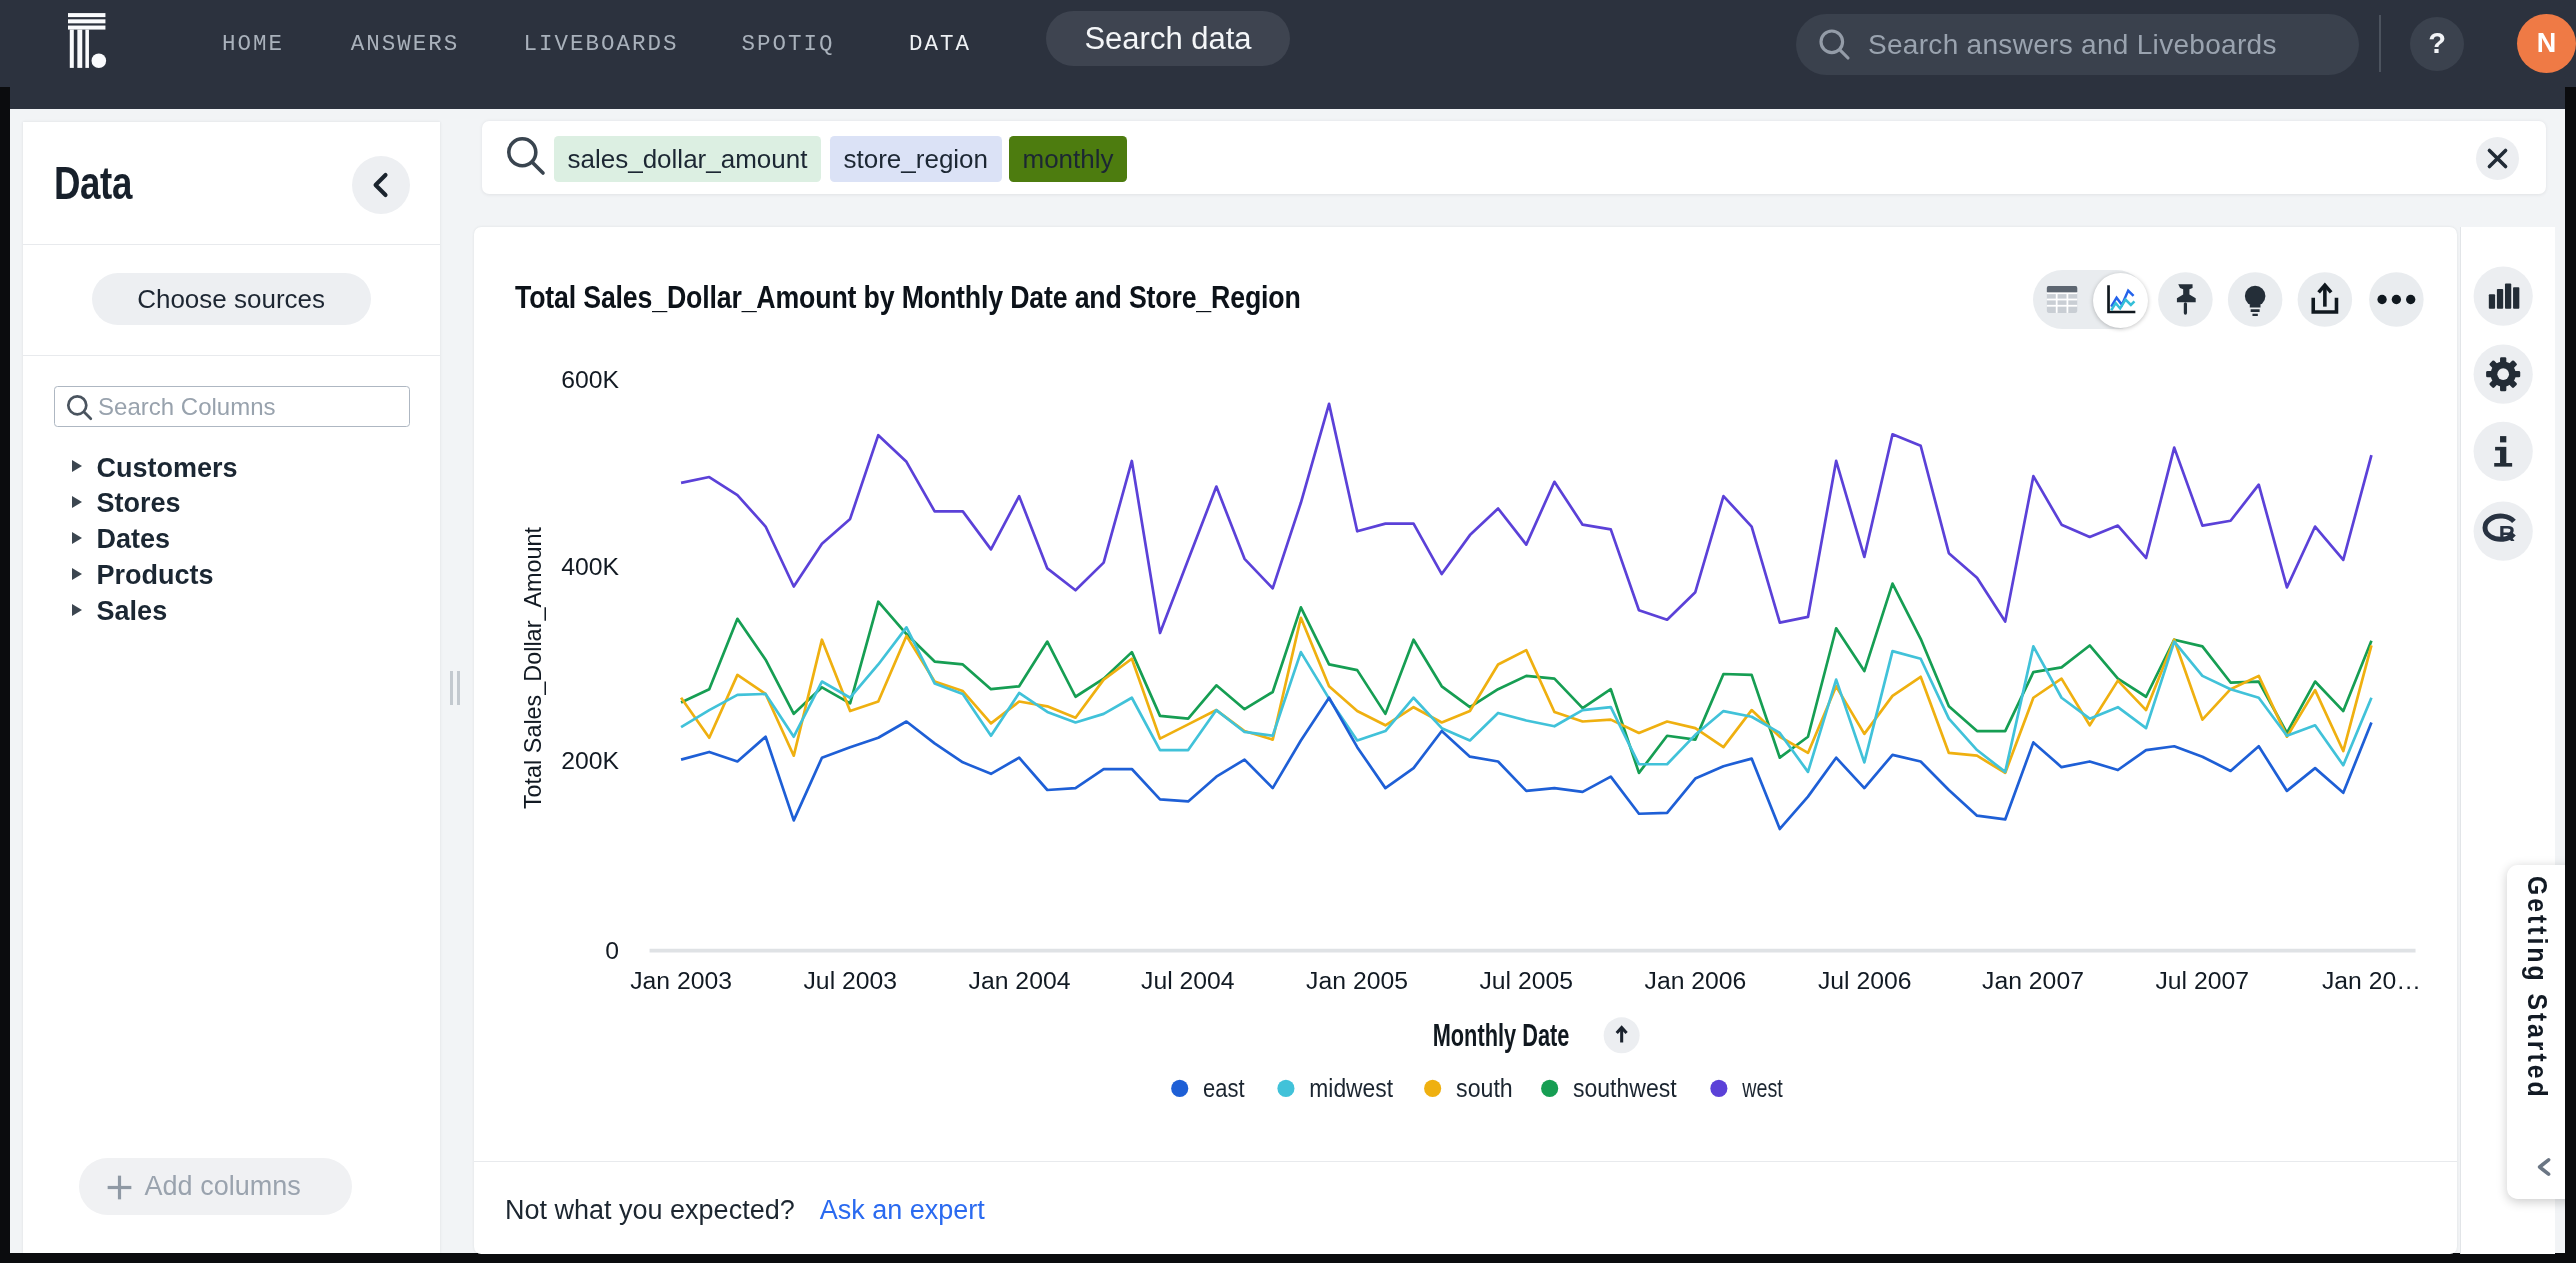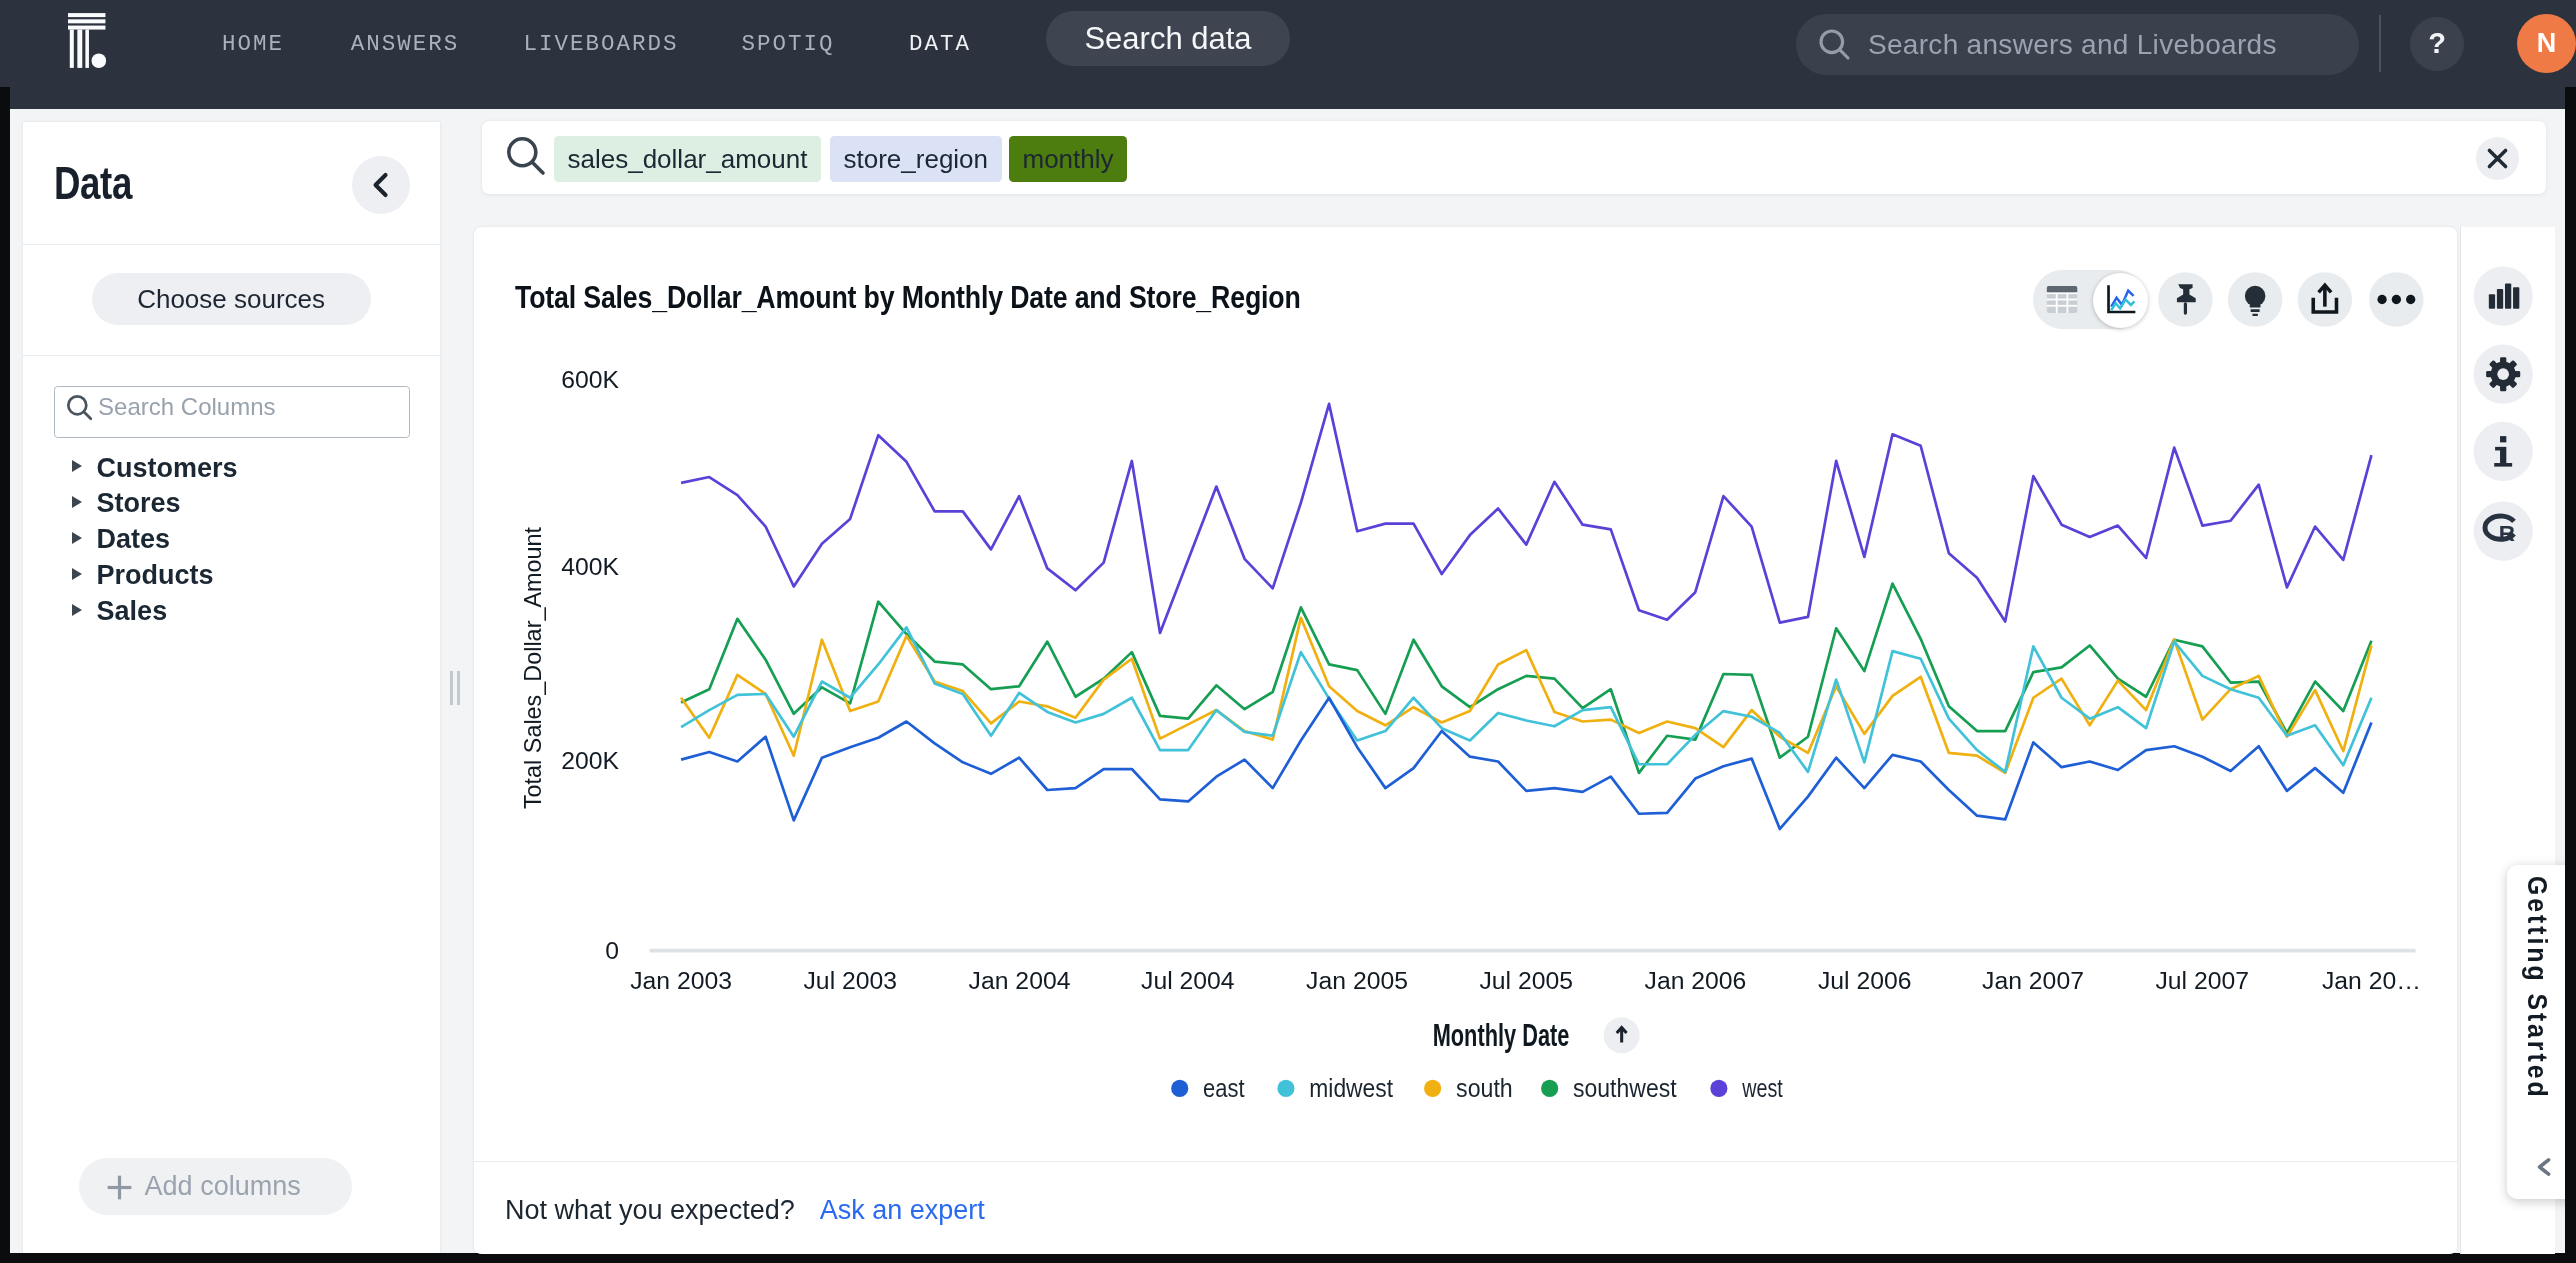--- a/index.html
+++ b/index.html
@@ -10,21 +10,21 @@
 #nsearch span { position:absolute; left:72px; top:15.3px; font-size:28px; color:#9aa3af; letter-spacing:0.3px; }
 #ndiv { position:absolute; left:2379px; top:15.3px; width:1.8px; height:57px; background:#4c535e; }
 #qm { position:absolute; left:2410px; top:17px; width:54px; height:54px; border-radius:50%; background:#3b424e; color:#f2f4f7; font-size:29px; font-weight:700; text-align:center; line-height:52px; }
 #av { position:absolute; left:2517px; top:14.4px; width:59px; height:59px; border-radius:50%; background:#ef7a45; color:#fff; font-size:27px; font-weight:700; text-align:center; line-height:59px; }
 #page { position:absolute; left:10px; top:87px; width:2555px; height:1166px; background:#f2f4f6; z-index:1; }
 #sidebar { position:absolute; left:12.6px; top:35px; width:417px; height:1131px; background:#fff; box-shadow:0 0 2.7px rgba(30,40,50,.10); }
 #sbtitle { position:absolute; left:31.5px; top:33px; font-size:47px; font-weight:700; color:#17202b; letter-spacing:-0.5px; transform:scaleX(.78); transform-origin:0 0; }
 #collapse { position:absolute; left:329px; top:34px; width:58px; height:58px; border-radius:50%; background:#edeff2; }
 .hdiv { position:absolute; left:0; width:100%; height:0; border-top:1.8px solid #e8eaed; }
 #choose { position:absolute; left:69px; top:151px; width:279px; height:52px; border-radius:26px; background:#edeff2; color:#1d2632; font-size:26px; text-align:center; line-height:52px; }
-#colsearch { position:absolute; left:31.5px; top:264px; width:356px; height:52px; border:1.8px solid #aeb7c2; border-radius:3.6px; background:#fff; }
+#colsearch { position:absolute; left:31.5px; top:264px; width:356px; height:41px; border:1.8px solid #aeb7c2; border-radius:3.6px; background:#fff; }
 #colsearch span { position:absolute; left:43px; top:6.3px; font-size:24px; color:#98a2ad; }
 .trow { position:absolute; left:74px; font-size:27px; font-weight:700; color:#1b2733;text-align:right; }
 .tri { position:absolute; left:49px; width:0; height:0; border-left:10px solid #3c4650; border-top:6.3px solid transparent; border-bottom:6.3px solid transparent; }
 #addcols { position:absolute; left:56px; top:1036px; width:273px; height:57px; border-radius:29px; background:#f0f1f3; color:#9aa3ae; font-size:27px; }
 #addcols span { position:absolute; left:66px; top:12.6px; }
 #handle1,#handle2 { position:absolute; top:584px; width:2.7px; height:34px; background:#c3c9cf; }
 #searchbar { position:absolute; left:472px; top:34px; width:2064px; height:73px; background:#fff; border-radius:7.2px; box-shadow:0 0.9px 3.6px rgba(20,30,40,.08); }
 .token { position:absolute; top:15.3px; height:46px; border-radius:4.5px; font-size:26px; color:#1c2733; line-height:46px; padding:0 13.5px;text-align:center; }
 #closex { position:absolute; left:1994px; top:16px; width:43px; height:43px; border-radius:50%; background:#eceef1; }
 #card { position:absolute; left:464px; top:140px; width:1983px; height:1027px; background:#fff; border-radius:7.2px; box-shadow:0 0 2.7px rgba(30,40,50,.10); }

